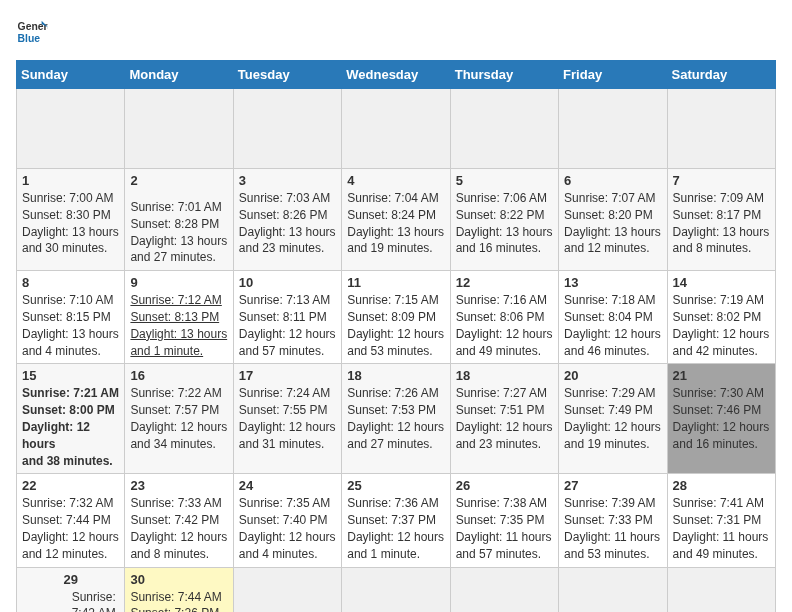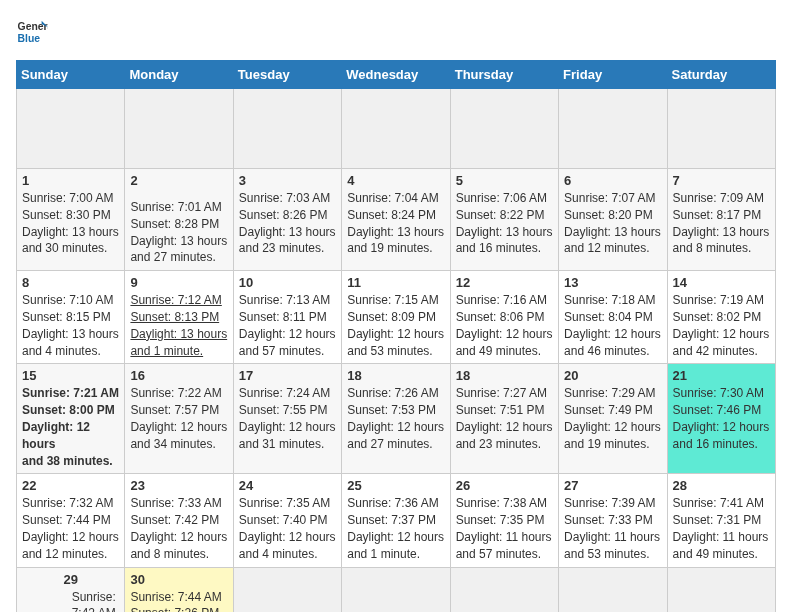--- a/index.html
+++ b/index.html
@@ -255,21 +255,21 @@
 Daylight: 12 hours
 and 23 minutes.</div>
         </td>
         <td style="background: rgb(247, 247, 247);">
           <span class="day-num">20</span>
           <div class="day-info" style="white-space: pre-line;">Sunrise: 7:29 AM
 Sunset: 7:49 PM
 Daylight: 12 hours
 and 19 minutes.</div>
         </td>
-        <td style="background: #5eead4;">
+        <td style="background: #a3a3a3;">
           <span class="day-num">21</span>
           <div class="day-info" style="white-space: pre-line;">Sunrise: 7:30 AM
 Sunset: 7:46 PM
 Daylight: 12 hours
 and 16 minutes.</div>
         </td>
       </tr>
       <tr>
         <td>
           <span class="day-num">22</span>

